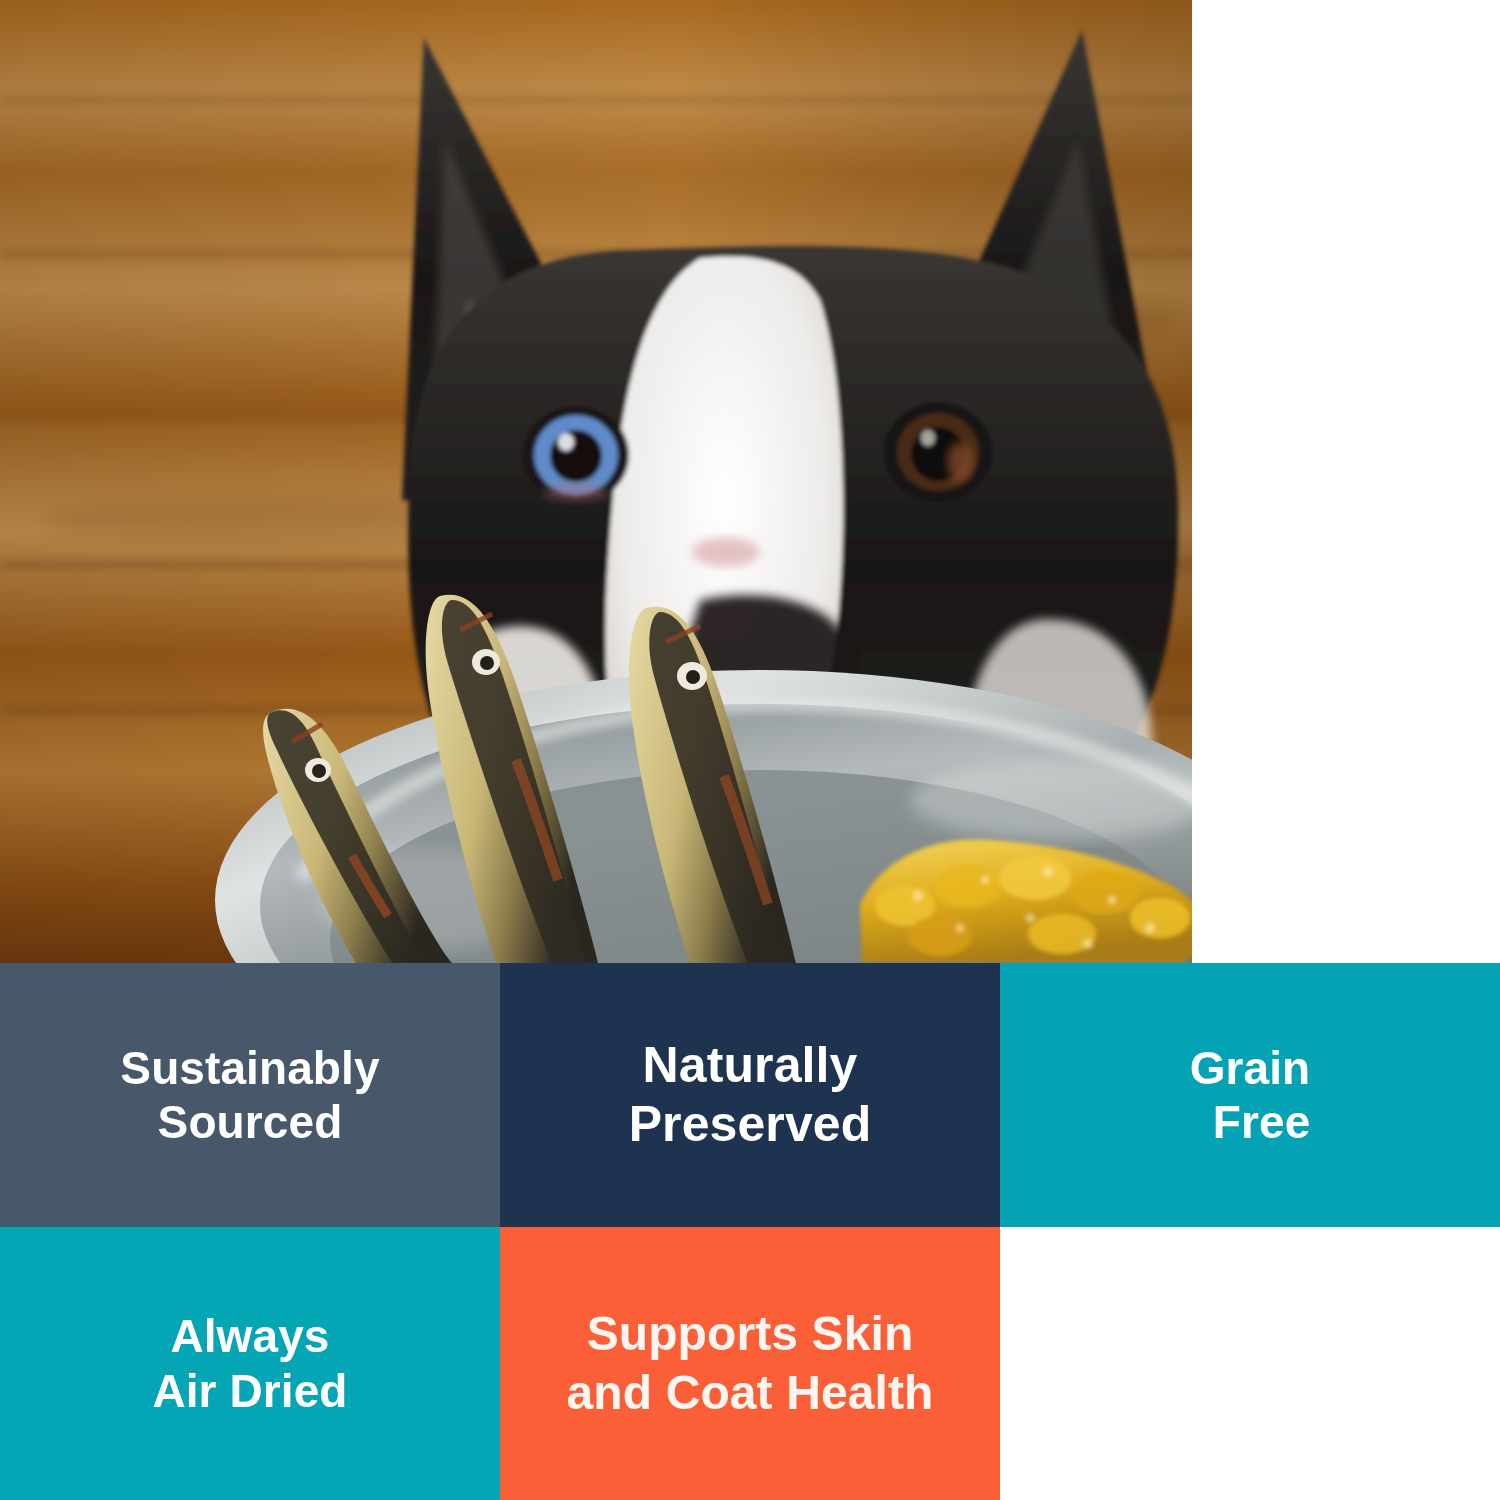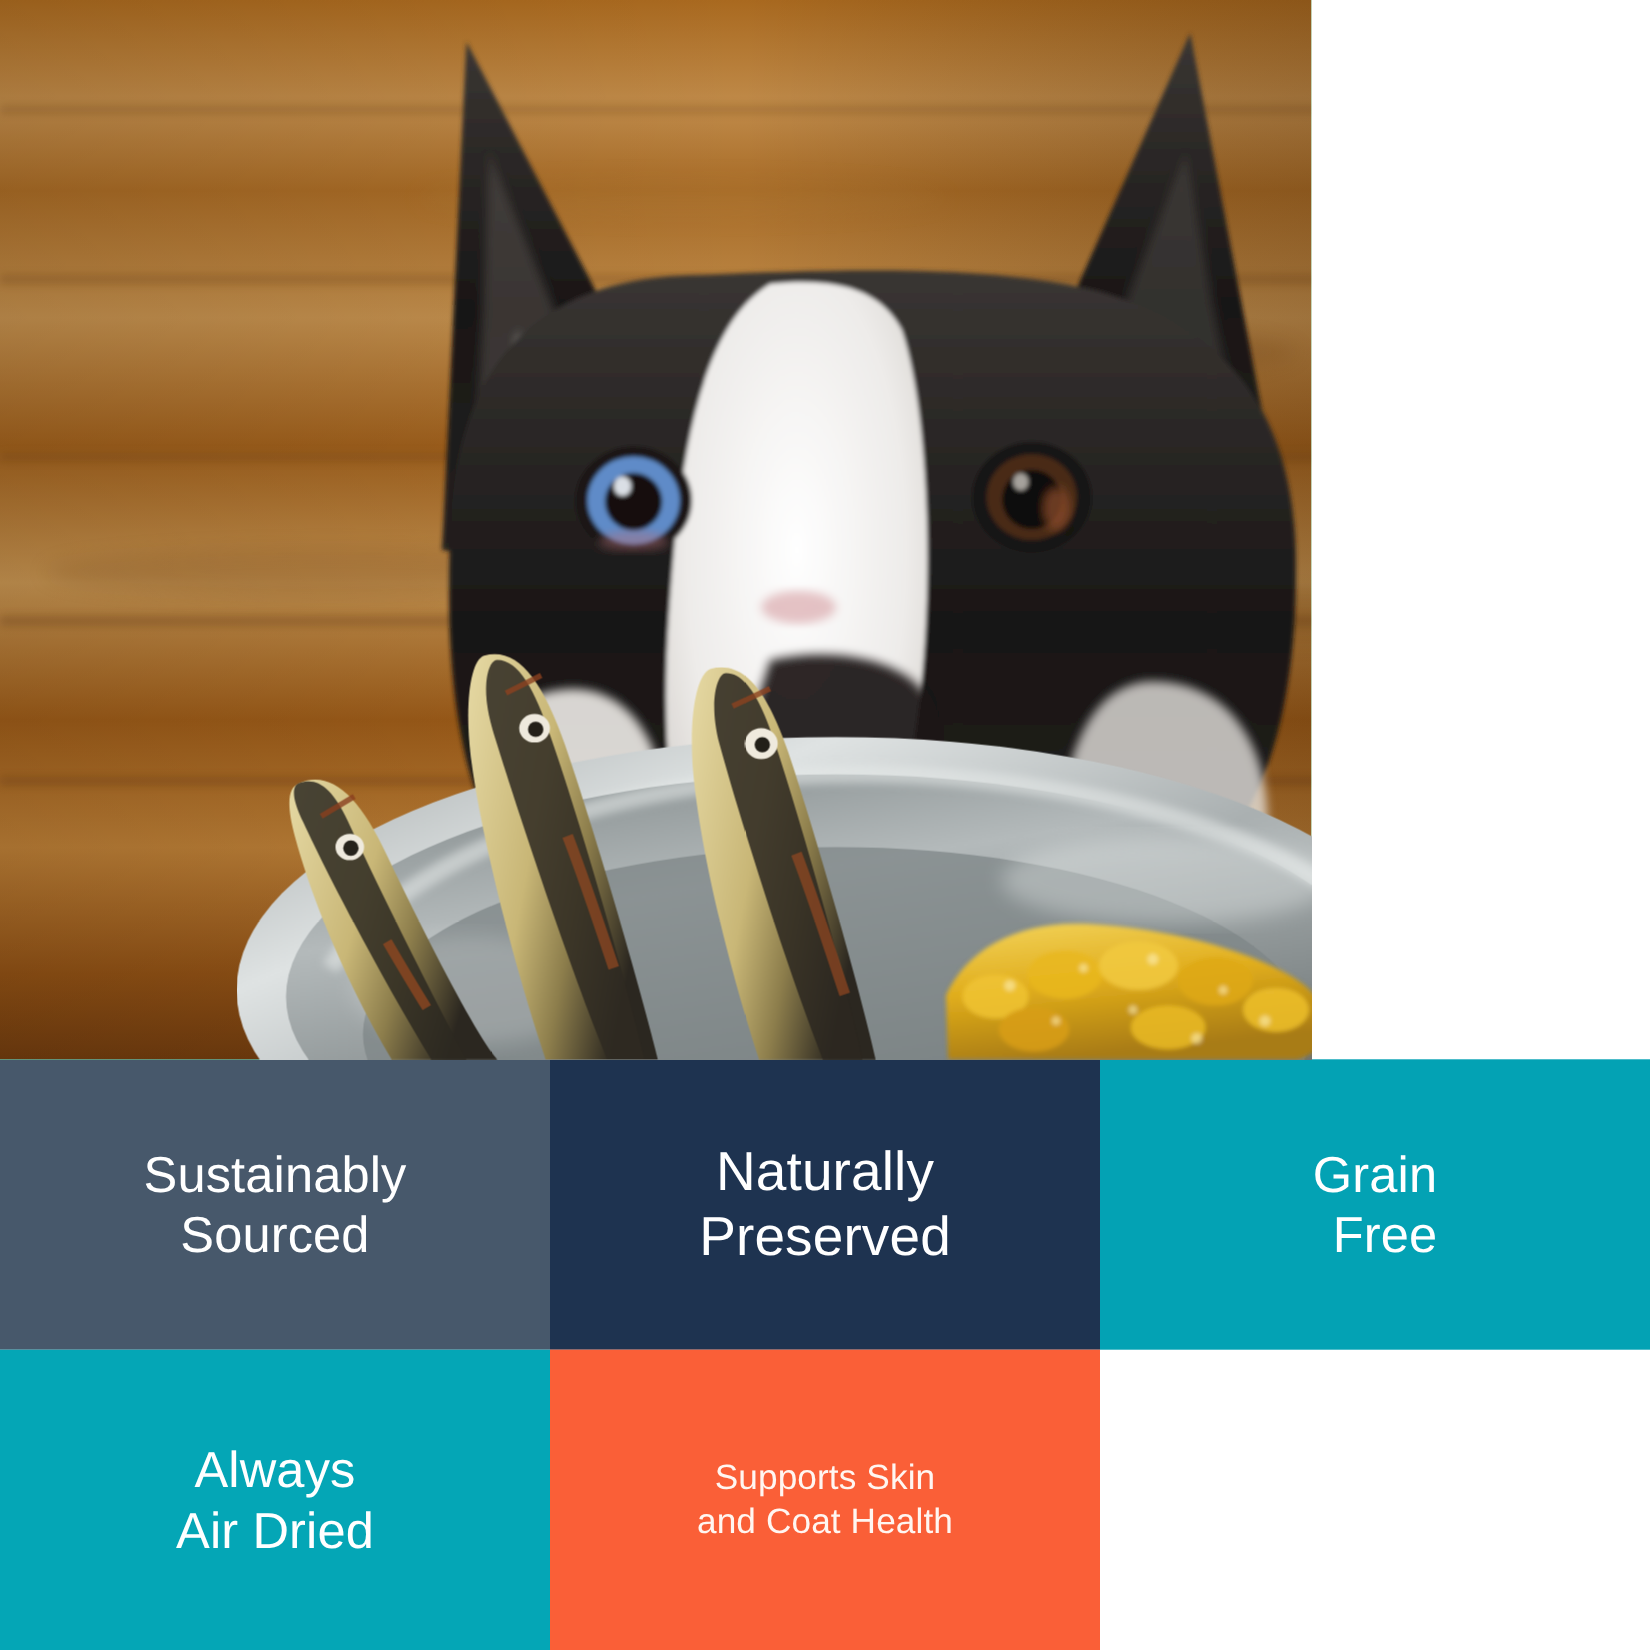--- a/index.html
+++ b/index.html
@@ -50,32 +50,32 @@
   .tile {
     display: flex;
     align-items: center;
     justify-content: center;
     text-align: center;
     padding: 10px 24px;
   }
 
   .tile-text {
     color: #ffffff;
-    font-weight: 400;
+    font-weight: 700;
     line-height: 1.18;
     letter-spacing: 0.1px;
     white-space: pre-line;
   }
 
   .t-sustainably .tile-text { font-size: 46px; }
   .t-naturally   .tile-text { font-size: 50px; }
   .t-grain       .tile-text { font-size: 46px; text-align: right; }
   .t-airdried    .tile-text { font-size: 46px; }
   .t-omega       .tile-text { font-size: 44px; line-height: 1.22; }
-  .t-skin        .tile-text { font-size: 32px; line-height: 1.22; }
+  .t-skin        .tile-text { font-size: 48px; line-height: 1.22; }
 
   .t-sustainably { background: #47586b; }
   .t-naturally   { background: #1e3350; }
   .t-grain       { background: #03a2b4; }
   .t-airdried    { background: #04a6b6; }
   .t-omega       { background: #f9c211; }
   .t-skin        { background: #fa5f37; }
 
   .t-omega .tile-text { color: #fffdf2; }
   .t-skin  .tile-text { color: #fff6f1; }

